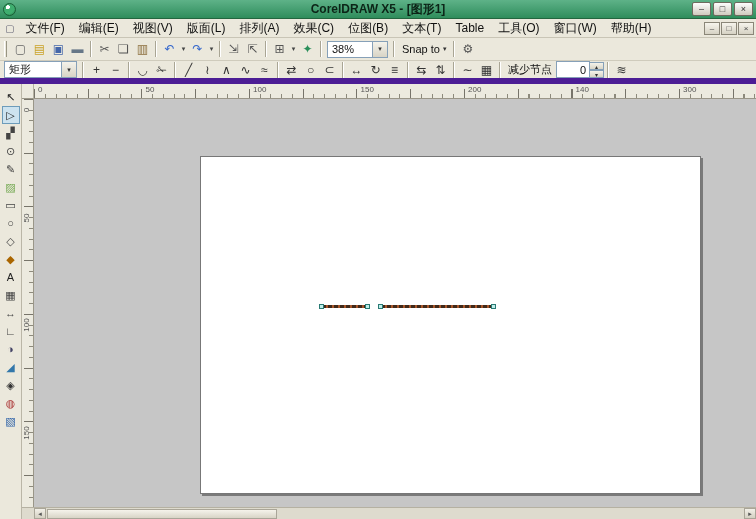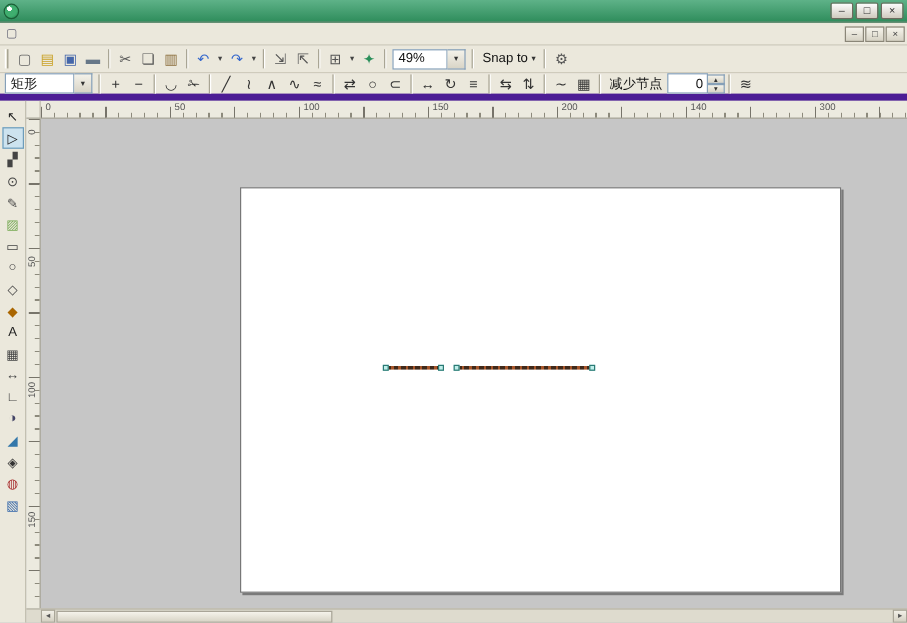--- a/index.html
+++ b/index.html
@@ -85,29 +85,44 @@
   .sb-right{margin-left:auto;}
   .corner-b{position:absolute;left:22px;bottom:0;width:12px;height:12px;background:#dedbce;border-top:1px solid #b5b1a2;}
 </style>
 </head>
 <body>
 
 <div class="app">
 
   <div class="titlebar">
     <span class="app-icon"></span>
+    <span class="title">CorelDRAW X5 - [图形1]</span>
     <span class="winbtns">
       <span class="winbtn">–</span>
       <span class="winbtn">□</span>
       <span class="winbtn">×</span>
     </span>
   </div>
 
   <div class="menubar">
     <span class="doc-icon">▢</span>
+    <div class="menu-items" id="menu-items">
+        <span class="menu-item">文件(F)</span>
+        <span class="menu-item">编辑(E)</span>
+        <span class="menu-item">视图(V)</span>
+        <span class="menu-item">版面(L)</span>
+        <span class="menu-item">排列(A)</span>
+        <span class="menu-item">效果(C)</span>
+        <span class="menu-item">位图(B)</span>
+        <span class="menu-item">文本(T)</span>
+        <span class="menu-item">Table</span>
+        <span class="menu-item">工具(O)</span>
+        <span class="menu-item">窗口(W)</span>
+        <span class="menu-item">帮助(H)</span>
+      </div>
     <span class="child-btns">
       <span class="child-btn">–</span>
       <span class="child-btn">□</span>
       <span class="child-btn">×</span>
     </span>
   </div>
 
   <div class="toolbar" id="std-toolbar">
       <span class="grip"></span>
       <span class="tbtn" style="color: rgb(102, 102, 102);">▢</span>
@@ -131,21 +146,21 @@
       <span class="tbtn" style="color: rgb(85, 85, 85);">⇲</span>
       <span class="tbtn" style="color: rgb(85, 85, 85);">⇱</span>
       <span class="sep"></span>
       <span class="icondrop">
         <span class="tbtn" style="color: rgb(85, 85, 85);">⊞</span>
         <span class="droparrow">▾</span>
       </span>
       <span class="tbtn" style="color: rgb(42, 143, 90);">✦</span>
       <span class="sep"></span>
       <span class="combo">
-        <span class="combo-box" style="width: 46px;">49%</span>
+        <span class="combo-box" style="width: 46px;">38%</span>
         <span class="combo-arrow">▾</span>
       </span>
       <span class="sep"></span>
       <span class="dropbtn">
         <span>Snap to</span>
         <span class="droparrow2">▾</span>
       </span>
       <span class="sep"></span>
       <span class="tbtn" style="color: rgb(85, 85, 85);">⚙</span>
     </div>

